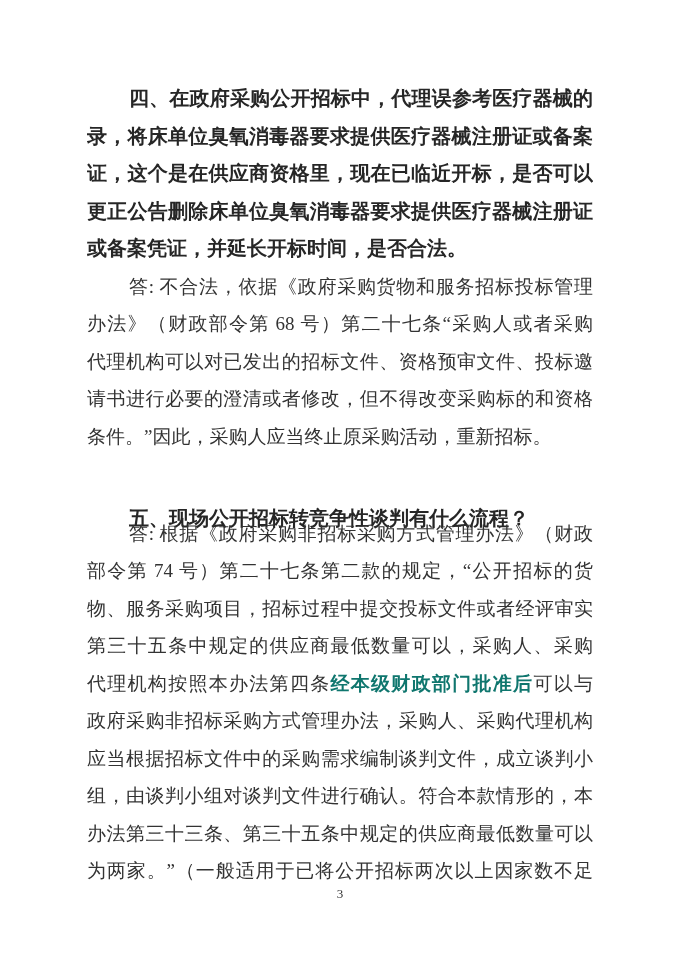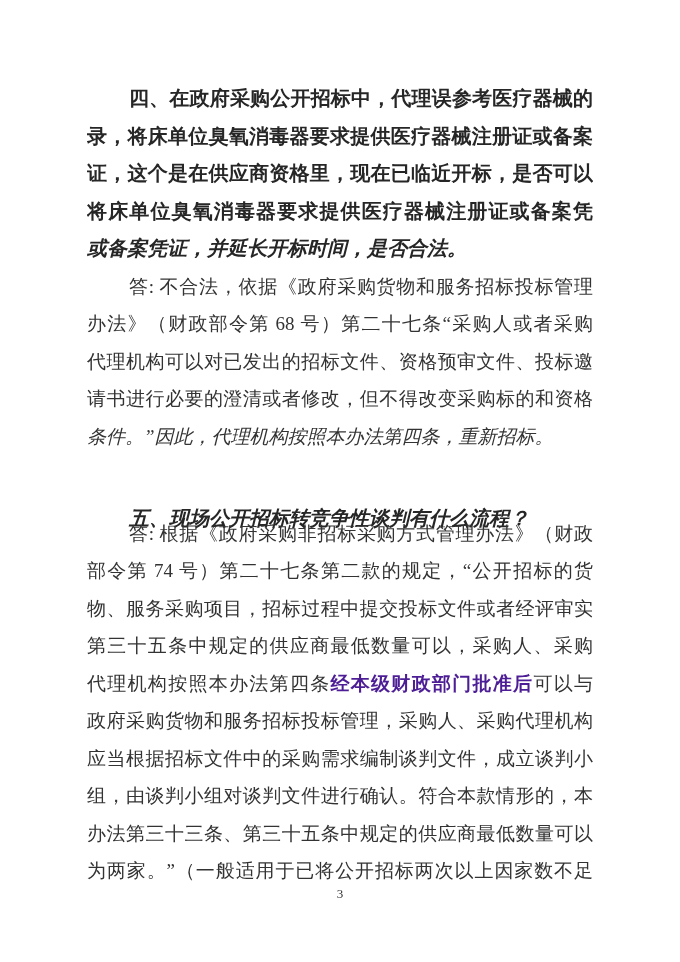--- a/index.html
+++ b/index.html
@@ -25,39 +25,39 @@
   .block.a5 { top: 514.5px; }
 
   .line {
     height: 37.5px;
     line-height: 37.5px;
     overflow: hidden;
     text-align: justify;
     text-align-last: justify;
     white-space: normal;
   }
-  .line.last { text-align-last: left; font-style: italic; }
+  .line.last { text-align-last: left; }
   .line.indent { padding-left: 42px; }
 
   .question .line {
     font-family: "Liberation Sans", "DejaVu Sans", sans-serif;
     font-weight: 700;
     font-size: 20px;
     color: #262626;
   }
   .answer .line {
     font-family: "Liberation Serif", "DejaVu Serif", serif;
     font-weight: 400;
     font-size: 19px;
     color: #333333;
   }
   .answer .line .seg-bold {
     font-family: "Liberation Sans", "DejaVu Sans", sans-serif;
     font-weight: 700;
-    color: #4c1d95;
+    color: #0f766e;
   }
   .pageno {
     position: absolute;
     top: 886px;
     left: 0;
     right: 0;
     text-align: center;
     font-family: "Liberation Serif", "DejaVu Serif", serif;
     font-size: 13px;
     color: #333333;
@@ -65,43 +65,43 @@
 </style>
 </head>
 <body>
 
 <div class="page">
 
   <section class="block question q4">
       <div class="line indent">四、在政府采购公开招标中，代理误参考医疗器械的目</div>
       <div class="line">录，将床单位臭氧消毒器要求提供医疗器械注册证或备案凭</div>
       <div class="line">证，这个是在供应商资格里，现在已临近开标，是否可以出</div>
-      <div class="line">将床单位臭氧消毒器要求提供医疗器械注册证或备案凭</div>
+      <div class="line">更正公告删除床单位臭氧消毒器要求提供医疗器械注册证</div>
       <div class="line last">或备案凭证，并延长开标时间，是否合法。</div>
     </section>
 
   <section class="block answer a4">
       <div class="line indent">答: 不合法，依据《政府采购货物和服务招标投标管理</div>
       <div class="line">办法》（财政部令第 68 号）第二十七条“采购人或者采购</div>
       <div class="line">代理机构可以对已发出的招标文件、资格预审文件、投标邀</div>
       <div class="line">请书进行必要的澄清或者修改，但不得改变采购标的和资格</div>
-      <div class="line last">条件。”因此，代理机构按照本办法第四条，重新招标。</div>
+      <div class="line last">条件。”因此，采购人应当终止原采购活动，重新招标。</div>
     </section>
 
   <section class="block question q5">
       <div class="line indent last">五、现场公开招标转竞争性谈判有什么流程？</div>
     </section>
 
   <section class="block answer a5">
       <div class="line indent">答: 根据《政府采购非招标采购方式管理办法》（财政</div>
       <div class="line">部令第 74 号）第二十七条第二款的规定，“公开招标的货</div>
       <div class="line">物、服务采购项目，招标过程中提交投标文件或者经评审实</div>
       <div class="line">第三十五条中规定的供应商最低数量可以，采购人、采购</div>
       <div class="line"><span>代理机构按照本办法第四条</span><span class="seg-bold">经本级财政部门批准后</span><span>可以与</span></div>
-      <div class="line">政府采购货物和服务招标投标管理，采购人、采购代理机构</div>
+      <div class="line">政府采购非招标采购方式管理办法，采购人、采购代理机构</div>
       <div class="line">应当根据招标文件中的采购需求编制谈判文件，成立谈判小</div>
       <div class="line">组，由谈判小组对谈判文件进行确认。符合本款情形的，本</div>
       <div class="line">办法第三十三条、第三十五条中规定的供应商最低数量可以</div>
       <div class="line">为两家。”（一般适用于已将公开招标两次以上因家数不足</div>
     </section>
 
   <footer class="pageno">3</footer>
 </div>
 
 </body></html>

